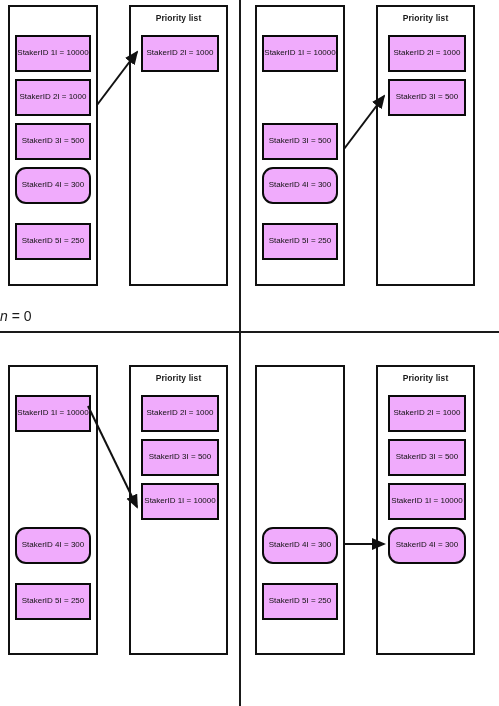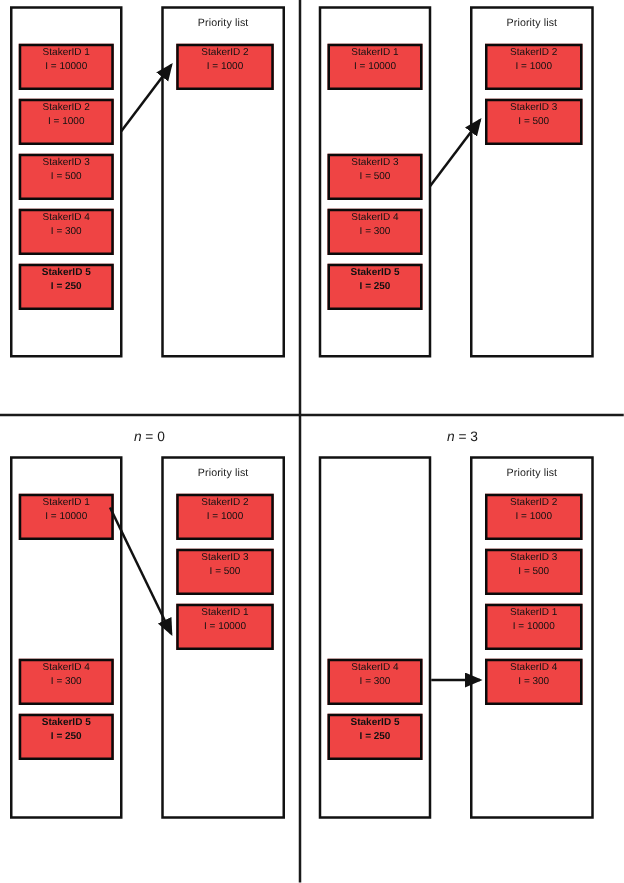--- a/index.html
+++ b/index.html
@@ -75,72 +75,72 @@
 
   .priority-title {
     position: absolute;
     left: 0;
     right: 0;
     top: 6px;
     text-align: center;
     font-size: 8.5px;
     letter-spacing: 0.1px;
     color: #1a1a1a;
+    font-weight: bold;
   }
 
   
   .box {
     position: absolute;
     left: 5px;
     width: 76px;
     height: 37px;
     border: 2px solid #0a0a0a;
     box-sizing: border-box;
-    background: #ef4444;
+    background: #f0abfc;
     display: flex;
-    flex-direction: column;
+    flex-direction: row;
     align-items: center;
-    justify-content: flex-start;
+    justify-content: center;
     line-height: 1.35;
   }
   .col-right .box {
     left: 10px;
     width: 78px;
   }
   .box .bid, .box .bval {
     font-size: 8px;
     color: #111111;
     white-space: nowrap;
   }
 
   
   .slot-1 { top: 28px; }
   .slot-2 { top: 72px; }
   .slot-3 { top: 116px; }
-  .slot-4 { top: 160px; }
-  .slot-5 { top: 204px; font-weight: bold; }
+  .slot-4 { top: 160px; border-radius: 11px; }
+  .slot-5 { top: 216px; }
 
   
   .arrow-svg {
     position: absolute;
     left: 0; top: 0;
     width: 100%;
     height: 100%;
     overflow: visible;
     pointer-events: none;
   }
 
   
   .n-label {
     position: absolute;
-    text-align: center;
-    font-size: 11px;
+    text-align: left;
+    font-size: 14px;
     color: #1a1a1a;
     white-space: nowrap;
-    margin-top: 36px;
   }
   .n-label .ital { font-style: italic; }
   .q-tl .n-label { left: 0; width: 239px; top: 308px; }
   .q-tr .n-label { left: 0; width: 258px; top: 308px; }
   .q-bl .n-label { left: 0; width: 239px; top: 340px; }
   .q-br .n-label { left: 0; width: 258px; top: 340px; }
 </style>
 </head>
 <body>
 
@@ -220,21 +220,20 @@
         </div>
       </div>
       <svg class="arrow-svg">
         <defs>
           <marker id="ah-1" markerWidth="7" markerHeight="7" refX="6" refY="3" orient="auto" markerUnits="strokeWidth">
             <path d="M0,0 L7,3 L0,6 Z" fill="#111111"></path>
           </marker>
         </defs>
         <line x1="103" y1="149" x2="143" y2="96" stroke="#111111" stroke-width="2" marker-end="url(#ah-1)"></line>
       </svg>
-      <div class="n-label"><span class="ital">n</span><span> = 3</span></div>
     </div>
     <div class="quadrant q-bl">
       <div class="column col-left">
         <div class="box slot-1">
           <span class="bid">StakerID 1</span>
           <span class="bval">I = 10000</span>
         </div>
         <div class="box slot-4">
           <span class="bid">StakerID 4</span>
           <span class="bval">I = 300</span>

